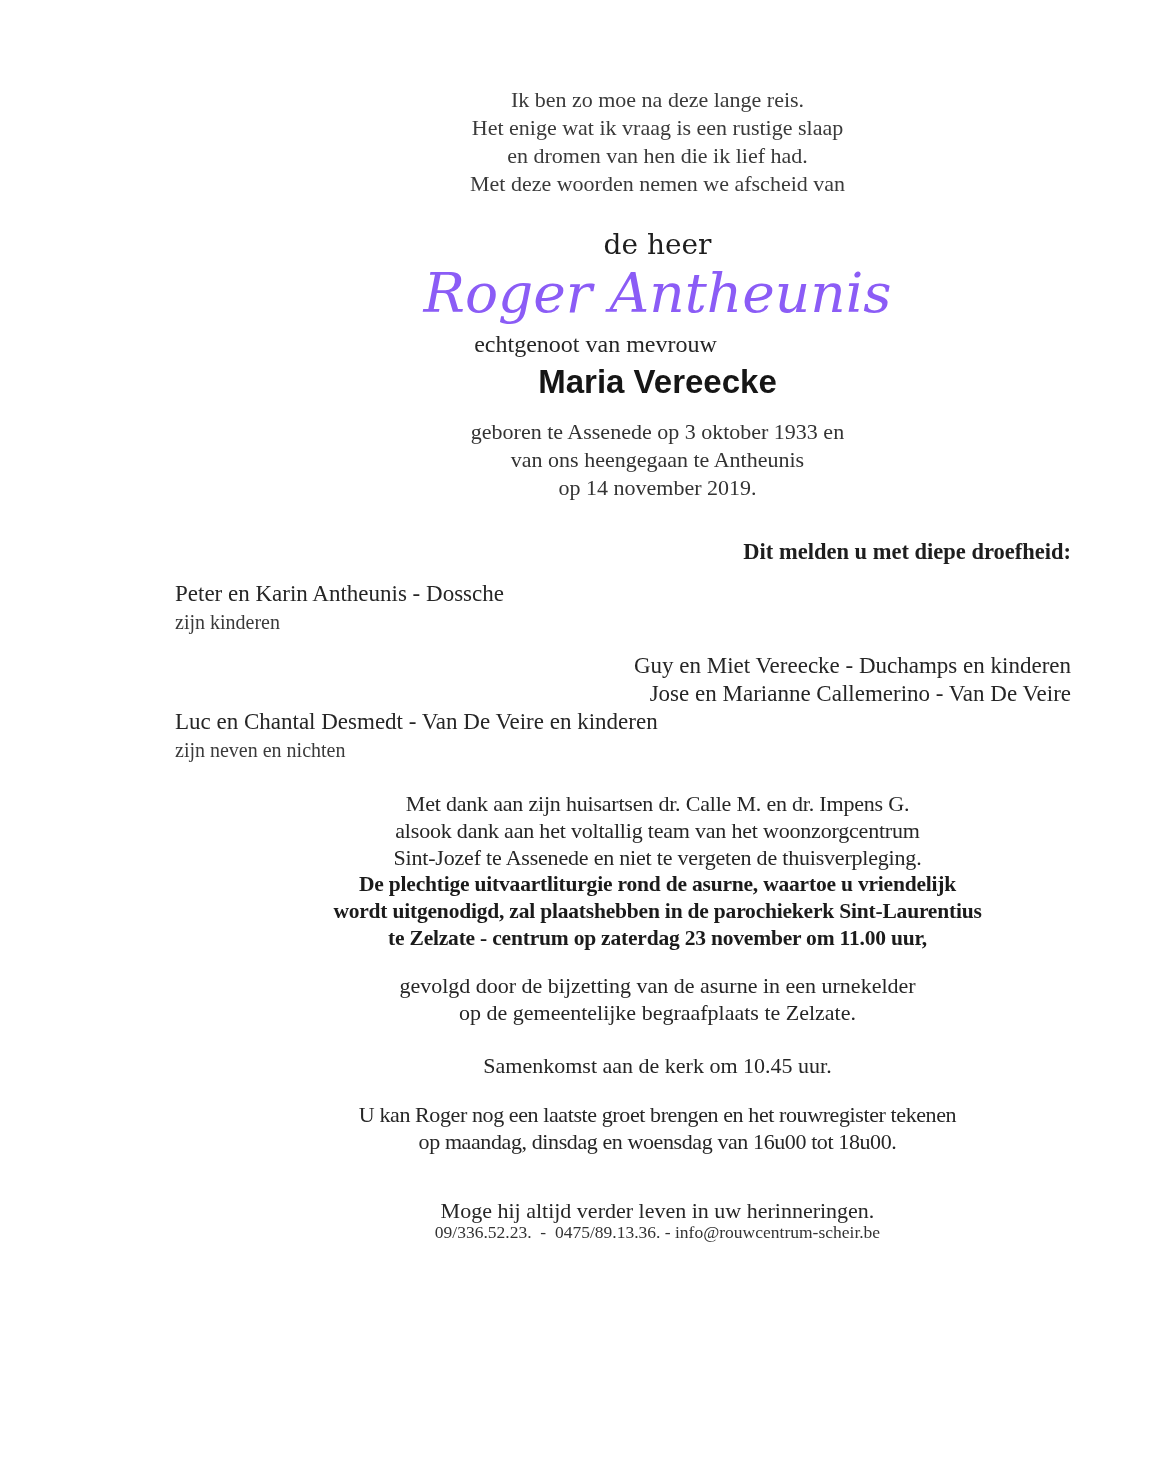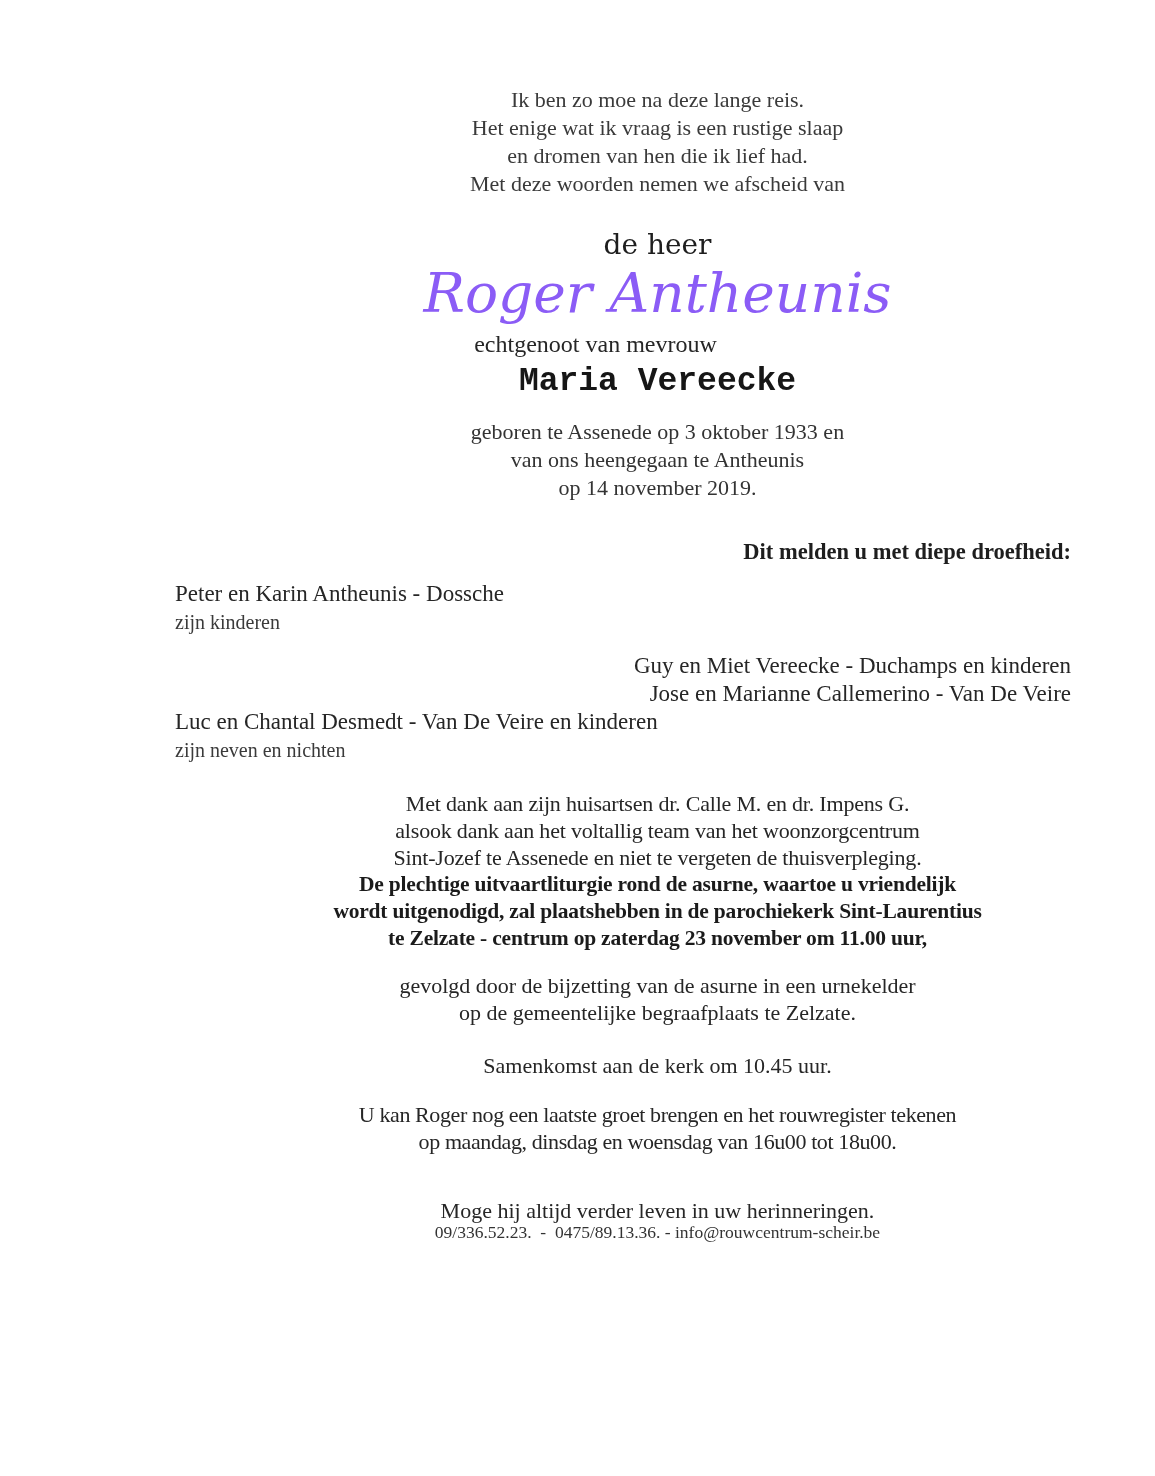--- a/index.html
+++ b/index.html
@@ -43,21 +43,21 @@
     color: #8b5cf6;
   }
   .relation {
     margin-top: 6px;
     font-size: 24px;
     line-height: 28px;
     padding-left: 36px;
   }
   .spouse-name {
     margin-top: 4px;
-    font-family: Liberation Mono, monospace;
+    font-family: Liberation Sans, sans-serif;
     font-weight: bold;
     font-size: 33px;
     line-height: 40px;
     color: #161616;
   }
   .life-dates {
     margin-top: 16px;
     font-size: 22px;
     line-height: 28px;
     color: #333333;

